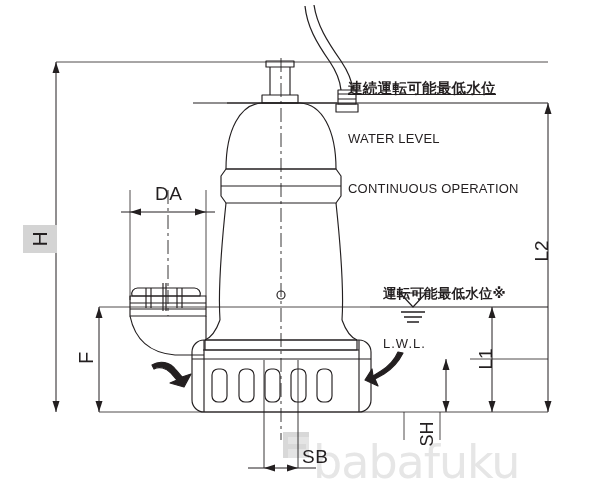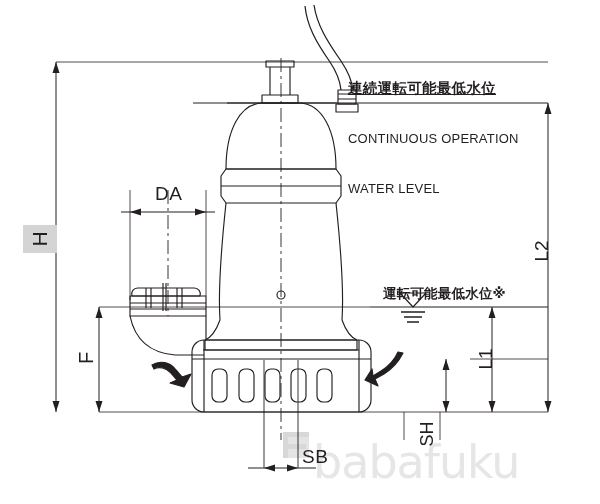--- a/index.html
+++ b/index.html
@@ -174,26 +174,27 @@
         <path d="M248 468 L 316 468"></path>
         <path d="M264 468 l 11 -3.5 v7 z" fill="#231f20" stroke="none"></path>
         <path d="M298 468 l -11 -3.5 v7 z" fill="#231f20" stroke="none"></path>
       </g>
 
     </g>
   </svg>
 
   <div class="lbl" style="left:348px;top:44px;">
     <div class="jp" style="font-size:14.5px;letter-spacing:0.3px;text-decoration:underline;">連続運転可能最低水位</div>
+    <div style="font-size:13px;letter-spacing:0.2px;">WATER LEVEL</div>
     <div style="font-size:13px;letter-spacing:0.2px;">CONTINUOUS OPERATION</div>
-    <div style="font-size:13px;letter-spacing:0.2px;">WATER LEVEL</div>
   </div>
 
   <div class="lbl" style="left:375px;top:250px;margin-left:8px;">
     <div class="jp" style="font-size:13.5px;letter-spacing:0.2px;">運転可能最低水位※</div>
+    <div style="font-size:13px;letter-spacing:1px;">L.W.L.</div>
   </div>
 
   <div class="lbl hl rot" style="left:26px;top:222px;width:28px;height:34px;
        font-size:21px;text-align:center;line-height:34px;">H</div>
 
   <div class="lbl rot" style="left:72px;top:344px;width:28px;height:28px;
        font-size:20px;text-align:center;line-height:28px;">F</div>
 
   <div class="lbl" style="left:155px;top:183px;font-size:19px;letter-spacing:0.5px;">DA</div>
 

